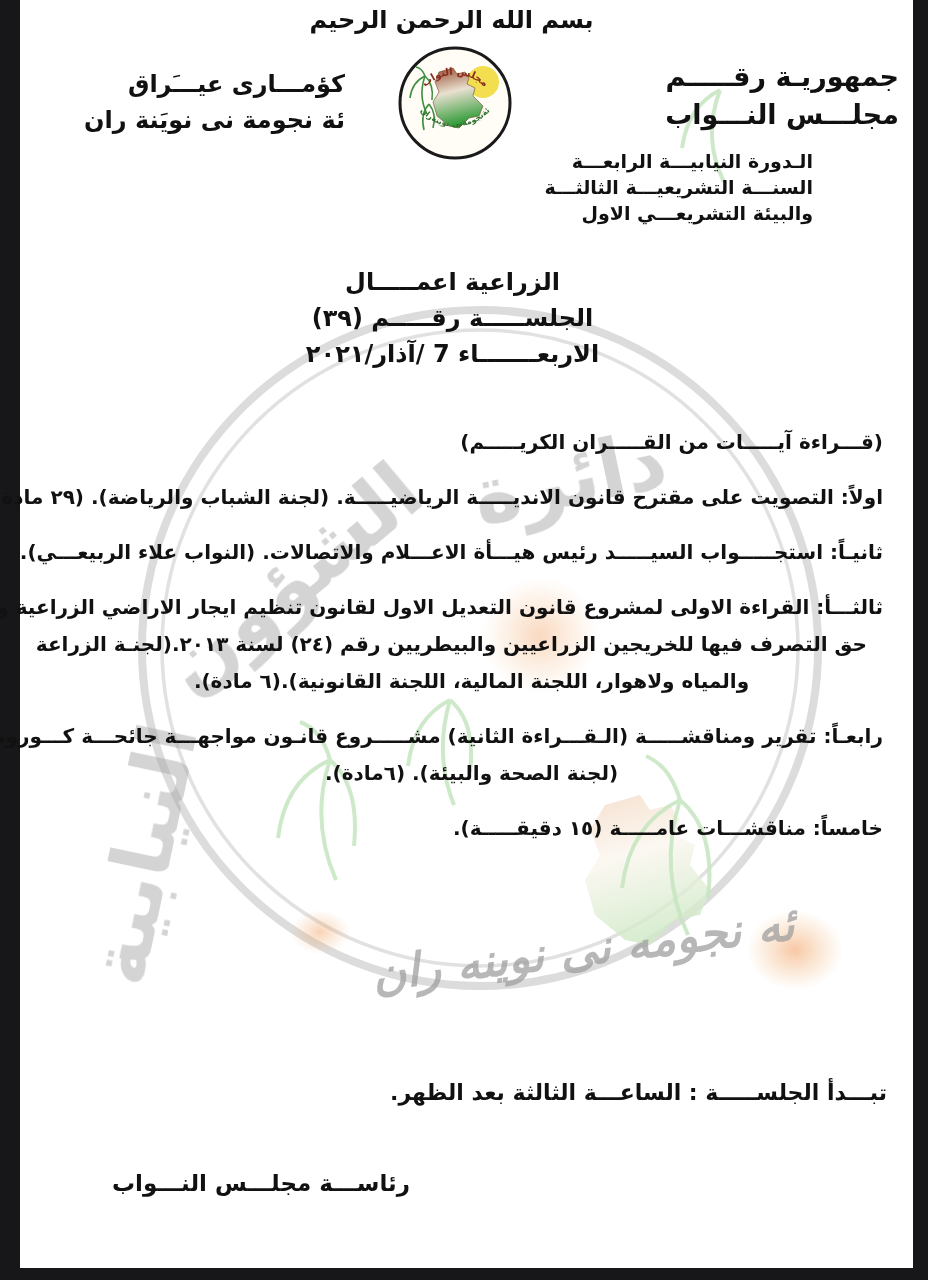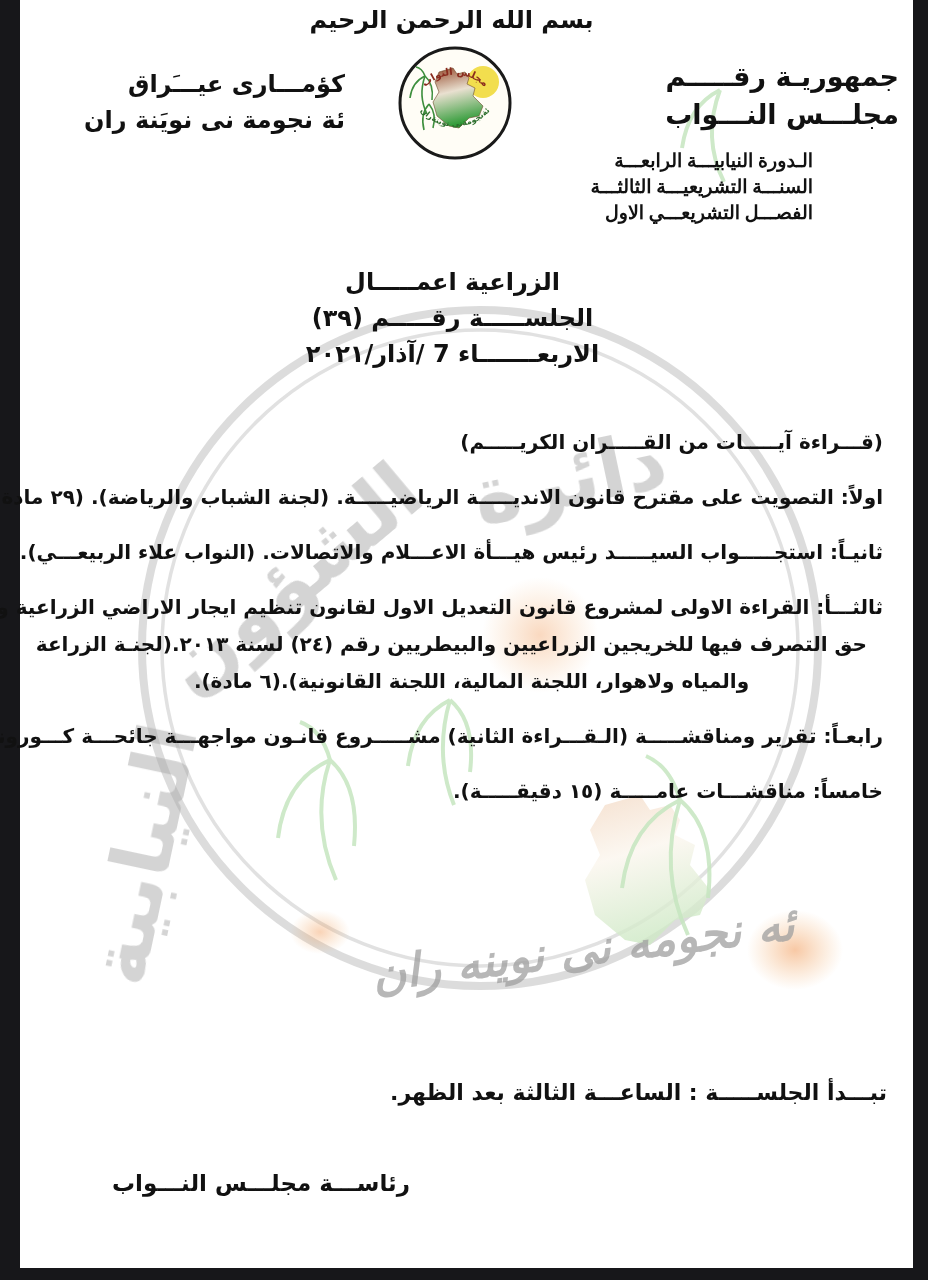--- a/index.html
+++ b/index.html
@@ -16,21 +16,21 @@
   .abs{position:absolute;}
   .b{font-weight:700;}
   
   #watermark{position:absolute;left:0;top:0;width:893px;height:1268px;z-index:0;pointer-events:none;}
   
   .content{position:absolute;left:0;top:0;width:893px;height:1268px;z-index:1;direction:rtl;}
   #bismillah{top:6px;left:0;width:100%;text-align:center;font-size:24px;letter-spacing:.5px;padding-right:30px;box-sizing:border-box;}
   #hdr-arabic{top:58px;right:14px;text-align:right;font-size:27px;line-height:38px;}
   #hdr-kurdish{top:66px;left:25px;width:300px;text-align:right;font-size:24px;line-height:36px;direction:rtl;}
   #emblem-wrap{top:44px;left:375px;width:120px;height:118px;}
-  #session-info{top:148px;right:100px;text-align:right;font-size:19px;line-height:26px;font-family:Liberation Serif, serif;}
+  #session-info{top:148px;right:100px;text-align:right;font-size:19px;line-height:26px;}
   #title-block{top:264px;left:0;width:100%;text-align:center;font-size:24px;line-height:36px;transform:translateX(-14px);}
   #agenda{top:424px;right:30px;left:40px;font-size:20px;line-height:37px;text-align:right;}
   #agenda .item{margin-bottom:18px;}
   #agenda .l{display:block;white-space:nowrap;}
   #agenda .indent{padding-right:16px;}
   #agenda .center{text-align:center;white-space:nowrap;}
   #opening-line{margin-bottom:21px;}
   #session-time{top:1080px;right:26px;text-align:right;font-size:22px;}
   #signature{top:1170px;left:92px;font-size:23px;direction:rtl;}
 </style>
@@ -130,21 +130,21 @@
         </text>
         <text font-size="8" font-weight="700" fill="#2c6e2c" direction="rtl" font-family="DejaVu Sans, sans-serif">
           <textPath href="#arcBot" startOffset="50%" text-anchor="middle">ئةنجومةنى نوينةران</textPath>
         </text>
       </svg>
     </div>
 
     <div id="session-info" class="abs b">
       <div>الـدورة النيابيـــة الرابعـــة</div>
       <div>السنـــة التشريعيـــة الثالثـــة</div>
-      <div>الفصـــل التشريعـــي الاول</div>
+      <div>والبيئة التشريعـــي الاول</div>
     </div>
 
     <div id="title-block" class="abs b">
       <div>الزراعية اعمـــــال</div>
       <div>الجلســـــة رقـــــم (٣٩)</div>
       <div>الاربعـــــــاء 7 /آذار/٢٠٢١</div>
     </div>
 
     <div id="agenda" class="abs b">
       <div id="opening-line" class="item">
@@ -156,20 +156,21 @@
       <div class="item">
         <span class="l">ثانيـاً: استجـــــواب السيـــــد رئيس هيـــأة الاعـــلام والاتصالات. (النواب علاء الربيعـــي).</span>
       </div>
       <div class="item">
         <span class="l">ثالثـــأ: القراءة الاولى لمشروع قانون التعديل الاول لقانون تنظيم ايجار الاراضي الزراعية وتمليك</span>
         <span class="l indent">حق التصرف فيها للخريجين الزراعيين والبيطريين رقم (٢٤) لسنة ٢٠١٣.(لجنـة الزراعة</span>
         <span class="l center">والمياه ولاهوار، اللجنة المالية، اللجنة القانونية).(٦ مادة).</span>
       </div>
       <div class="item">
         <span class="l">رابعـاً: تقرير ومناقشـــــة (الـقـــراءة الثانية) مشـــــروع قانـون مواجهـــة جائحـــة كـــورونا.</span>
+        <span class="l center">(لجنة الصحة والبيئة). (٦مادة).</span>
       </div>
       <div class="item">
         <span class="l">خامساً: مناقشـــات عامـــــة (١٥ دقيقـــــة).</span>
       </div>
     </div>
 
     <div id="session-time" class="abs b">تبـــدأ الجلســـــة : الساعـــة  الثالثة بعد الظهر.</div>
 
     <div id="signature" class="abs b">رئاســـة مجلـــس النـــواب</div>
 

